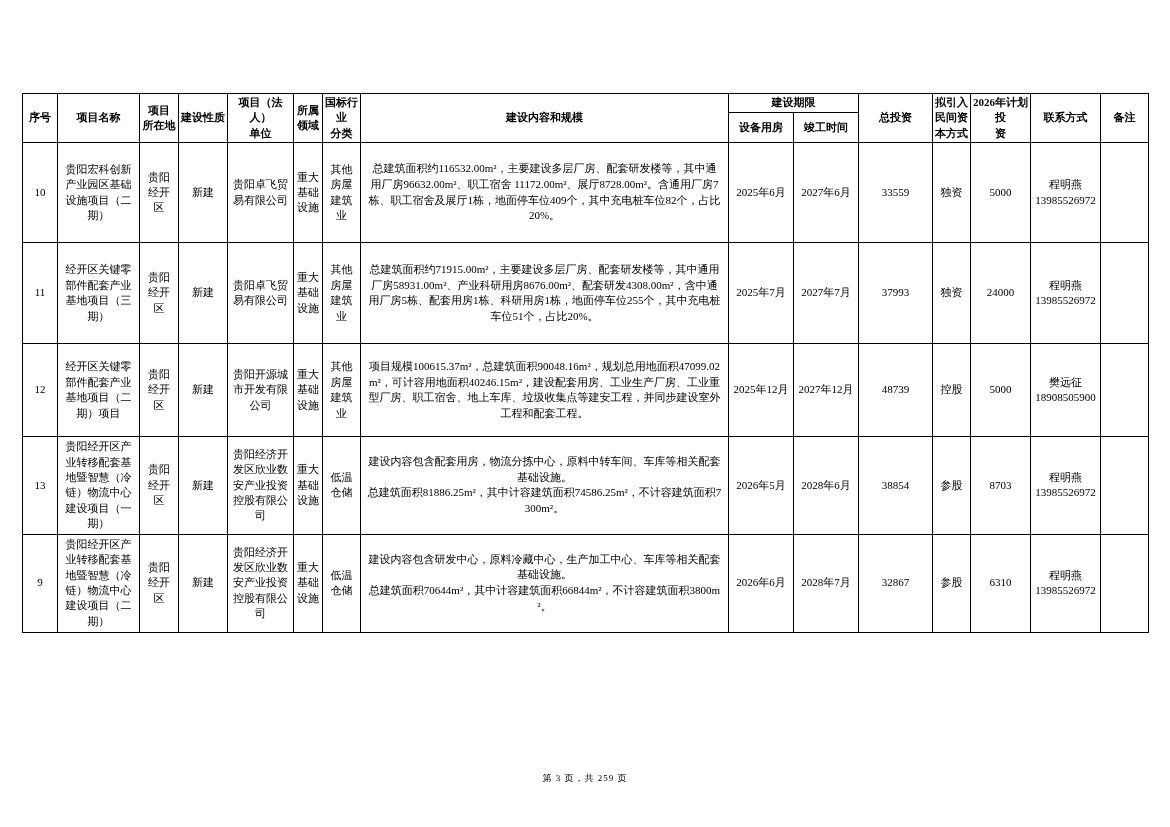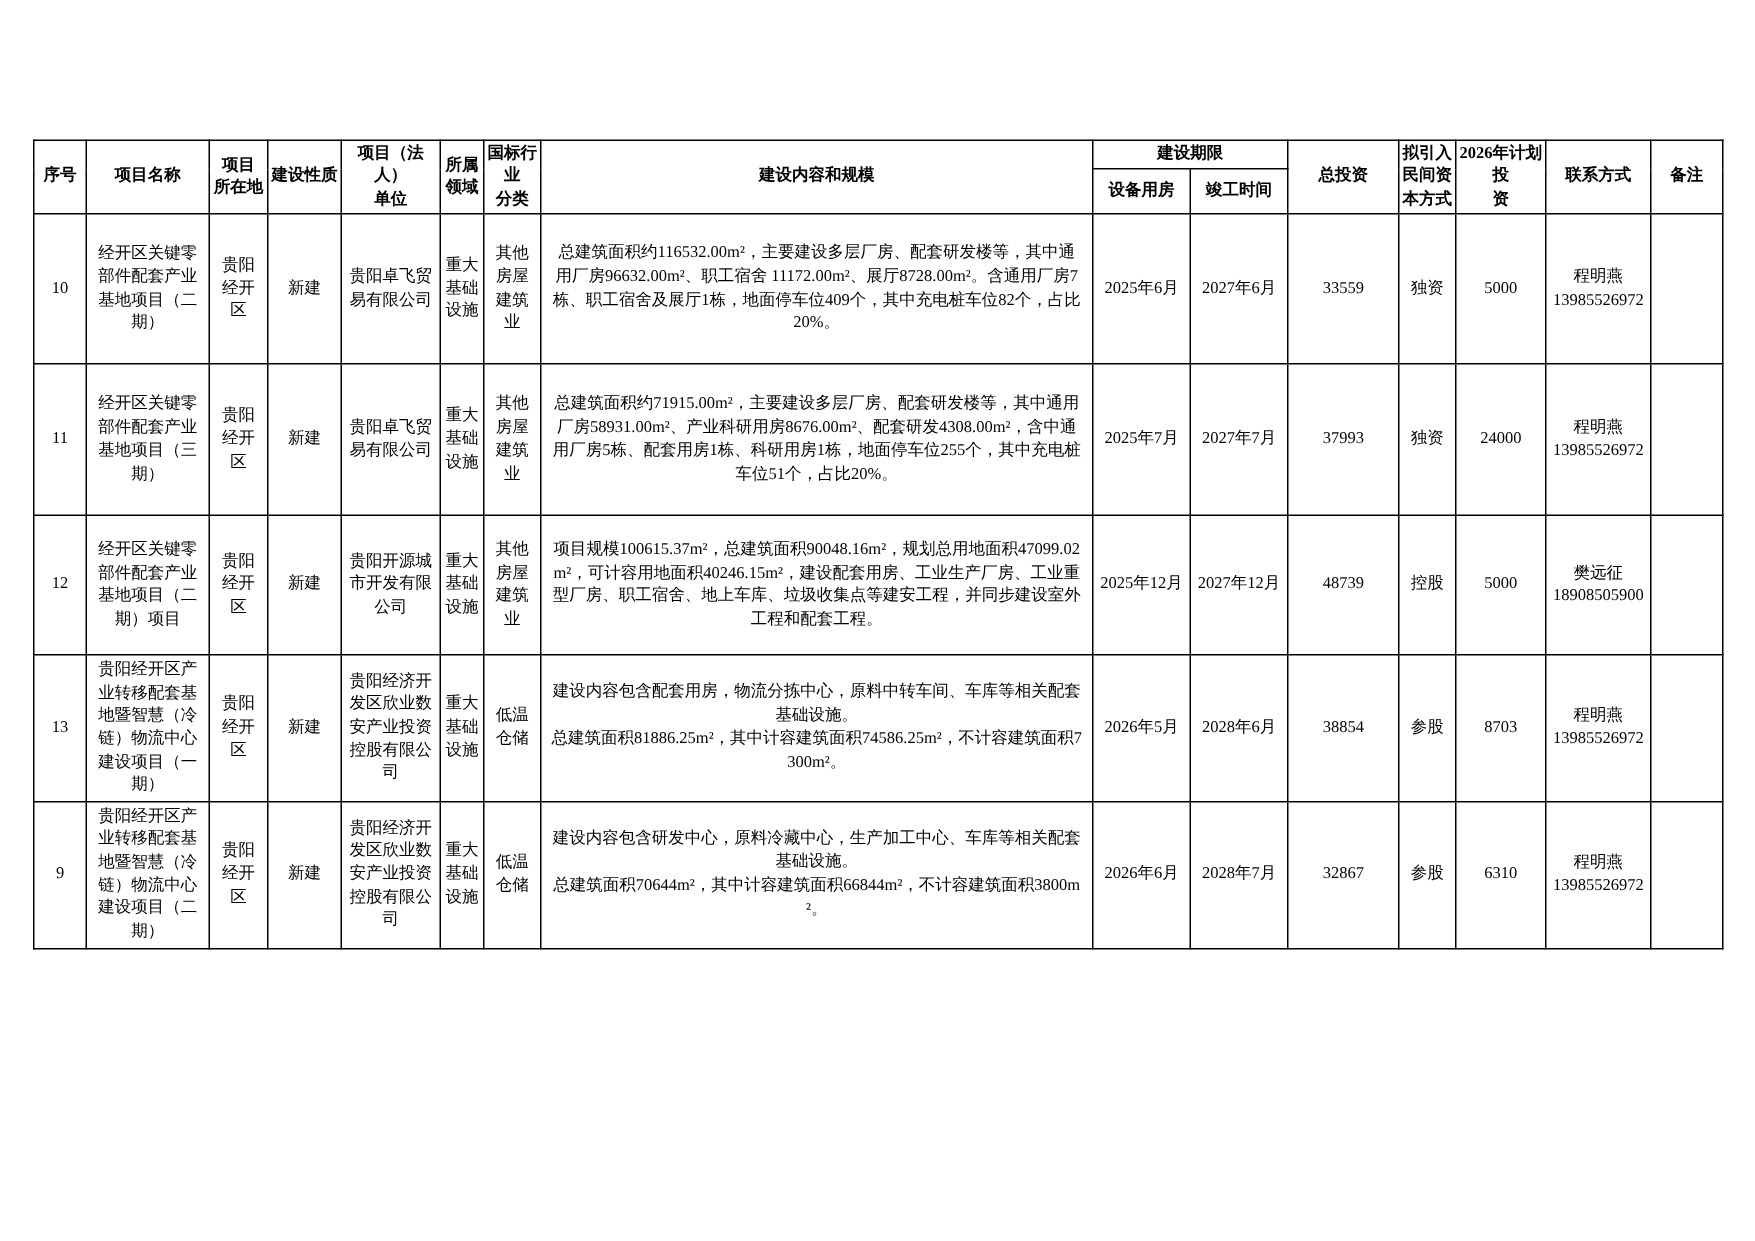--- a/index.html
+++ b/index.html
@@ -104,21 +104,21 @@
         <th rowspan="2">备注</th>
       </tr>
       <tr style="height:29px">
         <th>设备用房</th>
         <th>竣工时间</th>
       </tr>
     </thead>
     <tbody>
       <tr style="height:100px">
         <td>10</td>
-        <td>经开区关键零部件配套产业基地项目（二期）</td>
+        <td>贵阳宏科创新产业园区基础设施项目（二期）</td>
         <td>贵阳经开区</td>
         <td>新建</td>
         <td>贵阳卓飞贸易有限公司</td>
         <td>重大基础设施</td>
         <td>其他房屋建筑业</td>
         <td class="content-cell">总建筑面积约116532.00m²，主要建设多层厂房、配套研发楼等，其中通用厂房96632.00m²、职工宿舍 11172.00m²、展厅8728.00m²。含通用厂房7栋、职工宿舍及展厅1栋，地面停车位409个，其中充电桩车位82个，占比20%。</td>
         <td>2025年6月</td>
         <td>2027年6月</td>
         <td>33559</td>
         <td>独资</td>
@@ -197,14 +197,15 @@
         <td>32867</td>
         <td>参股</td>
         <td>6310</td>
         <td>程明燕
 13985526972</td>
         <td></td>
       </tr>
     </tbody>
   </table>
 
+  <div class="page-footer">第 3 页，共 259 页</div>
 
 </div>
 
 </body></html>

